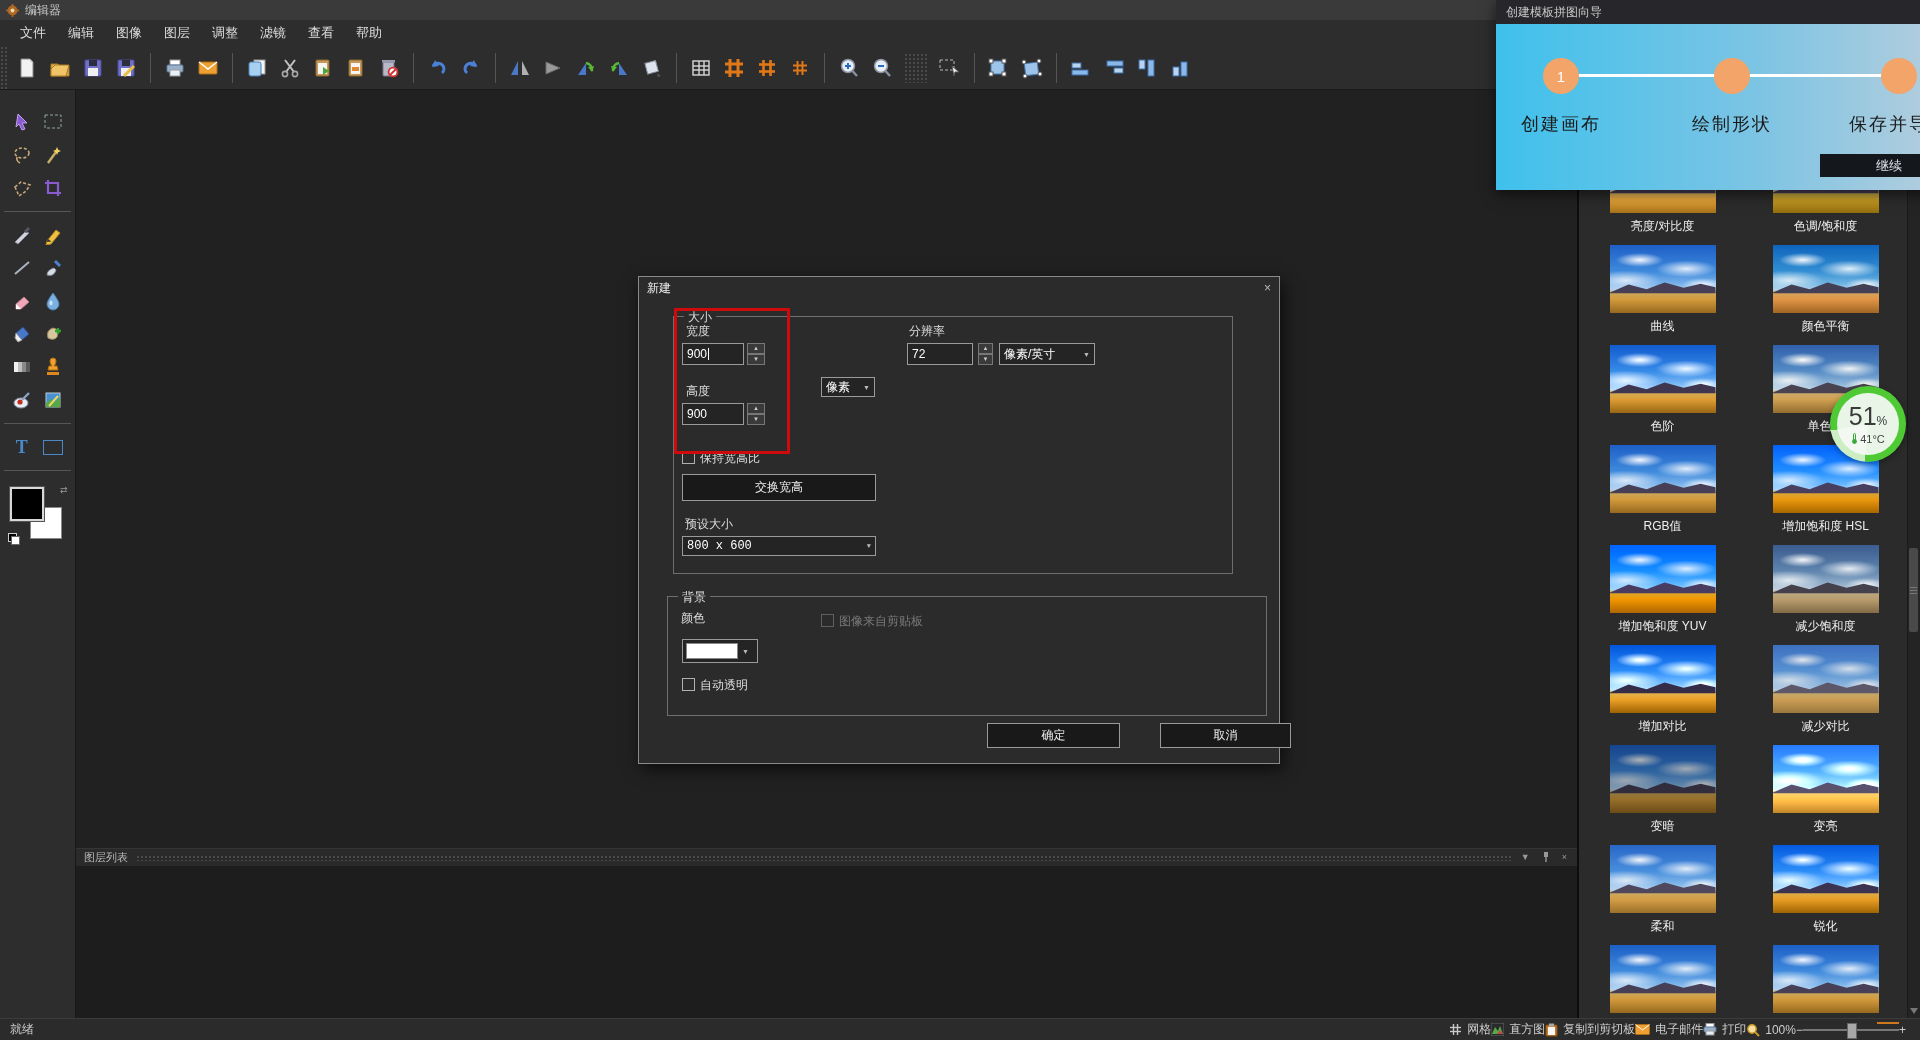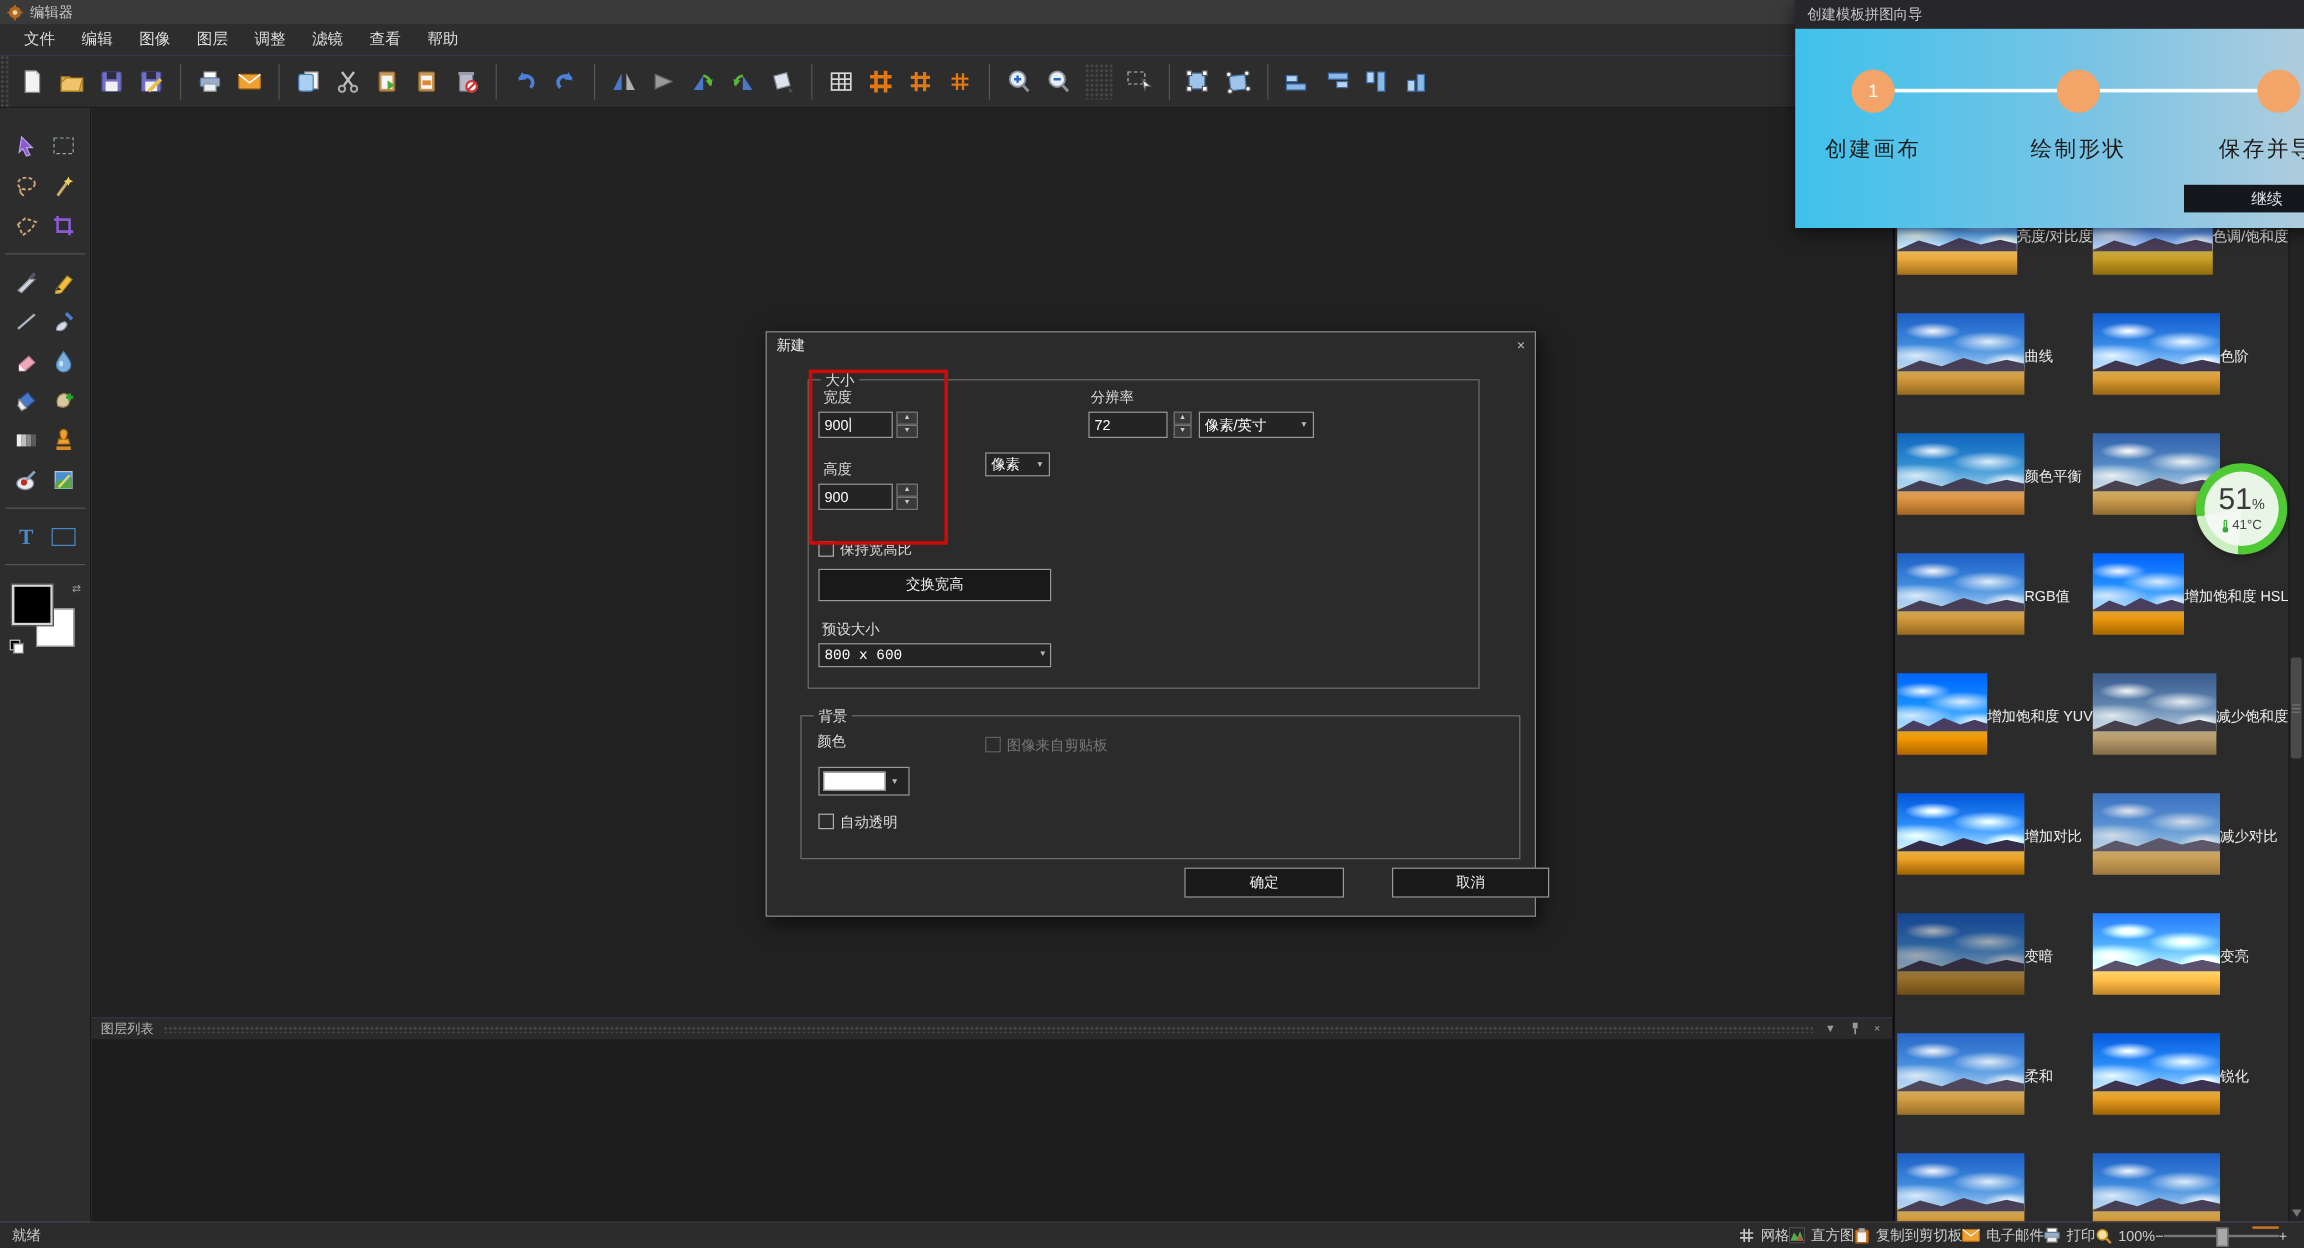--- a/index.html
+++ b/index.html
@@ -1,16 +1,16 @@
 <!DOCTYPE html>
 <html><head>
 <meta charset="utf-8">
 <style>
   html,body{margin:0;padding:0;background:#000;}
-  .app{position:relative;width:1920px;height:1040px;background:#8b5cf6;overflow:hidden;
+  .app{position:relative;width:1920px;height:1040px;background:#c2410c;overflow:hidden;
        font-family:"Liberation Sans","DejaVu Sans",sans-serif;color:#ddd;font-size:12px;}
 
   
   .titlebar{position:absolute;left:0;top:0;width:1920px;height:20px;background:#3a3a3a;
             display:flex;align-items:center;gap:6px;padding-left:6px;box-sizing:border-box;color:#c8c8c8;}
   
   .menubar{position:absolute;left:0;top:20px;width:1920px;height:26px;background:#2d2d2d;
            display:flex;align-items:center;gap:22px;padding-left:20px;box-sizing:border-box;
            color:#dcdcdc;font-size:13px;}
   .menu-item{cursor:default;}
@@ -49,21 +49,21 @@
           border-top:1px solid #353535;}
   .layers-header{height:17px;background:#2a2a2a;display:flex;align-items:center;gap:8px;
                  padding:0 8px;color:#b8b8b8;font-size:11px;}
   .lh-dots{flex:1;height:6px;}
   .lh-ic{color:#999;font-size:9px;line-height:1;padding:0 2px;}
 
   
   .filters{position:absolute;left:1577px;top:90px;width:343px;height:928px;background:#2b2b2b;
            border-left:2px solid #0d0d0d;box-sizing:border-box;overflow:hidden;}
   .filters-grid{position:absolute;left:2px;top:55px;width:327px;display:flex;flex-wrap:wrap;}
-  .filter-item{width:163px;height:100px;display:flex;flex-direction:row;align-items:center;}
+  .filter-item{width:163px;height:100px;display:flex;flex-direction:column;align-items:center;}
   .thumb{width:106px;height:68px;position:relative;overflow:hidden;
          background:linear-gradient(180deg,#1d5fc6 0%,#3e89dc 38%,#7db4ea 58%,#b6d4f1 66%,
                     #c9a95e 69%,#d39a3c 80%,#96691f 100%);}
   .thumb::before{content:"";position:absolute;inset:0;
      background:
        radial-gradient(ellipse 34px 10px at 28% 22%,rgba(255,255,255,.95),transparent 70%),
        radial-gradient(ellipse 44px 12px at 72% 35%,rgba(255,255,255,.85),transparent 70%),
        radial-gradient(ellipse 50px 14px at 15% 52%,rgba(255,255,255,.75),transparent 70%),
        radial-gradient(ellipse 30px 9px at 88% 58%,rgba(255,255,255,.9),transparent 70%);}
   .thumb::after{content:"";position:absolute;left:0;right:0;top:0;bottom:0;background:#463f55;
@@ -598,27 +598,27 @@
     <div class="thumb" style="filter: hue-rotate(8deg) saturate(1.15);"></div>
     <div class="filter-label">色调/饱和度</div>
   </div>
 
   <div class="filter-item">
     <div class="thumb" style="filter: none;"></div>
     <div class="filter-label">曲线</div>
   </div>
 
   <div class="filter-item">
+    <div class="thumb" style="filter: hue-rotate(-8deg);"></div>
+    <div class="filter-label">颜色平衡</div>
+  </div>
+
+  <div class="filter-item">
     <div class="thumb" style="filter: contrast(1.12);"></div>
     <div class="filter-label">色阶</div>
-  </div>
-
-  <div class="filter-item">
-    <div class="thumb" style="filter: hue-rotate(-8deg);"></div>
-    <div class="filter-label">颜色平衡</div>
   </div>
 
   <div class="filter-item">
     <div class="thumb" style="filter: saturate(0.9) sepia(0.15);"></div>
     <div class="filter-label">单色调</div>
   </div>
 
   <div class="filter-item">
     <div class="thumb" style="filter: none;"></div>
     <div class="filter-label">RGB值</div>

